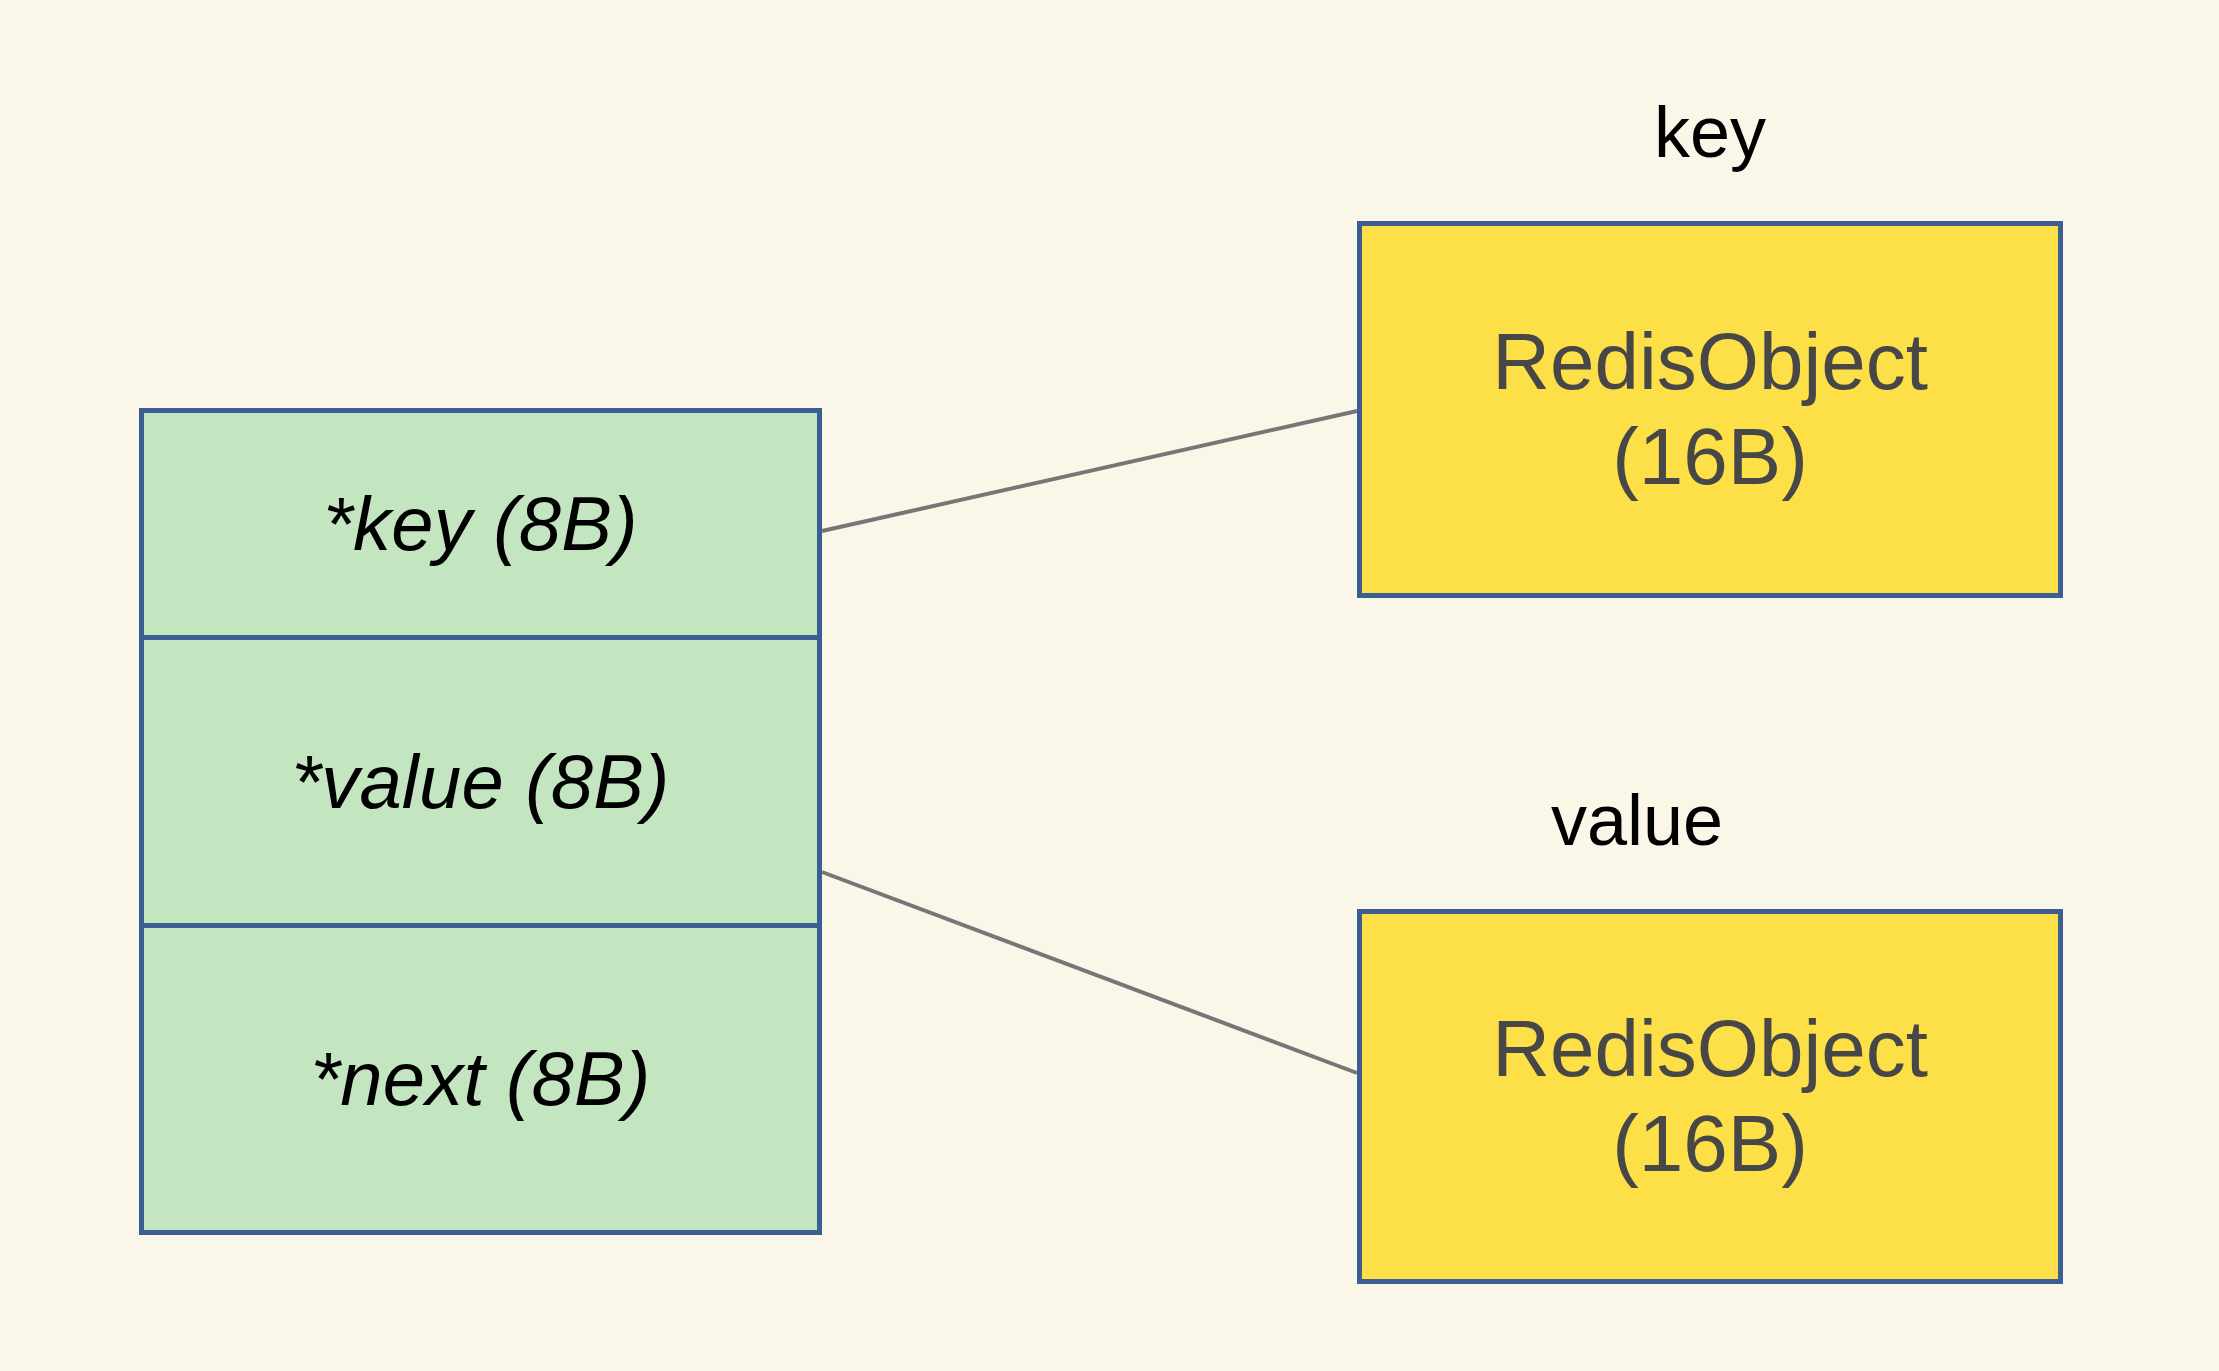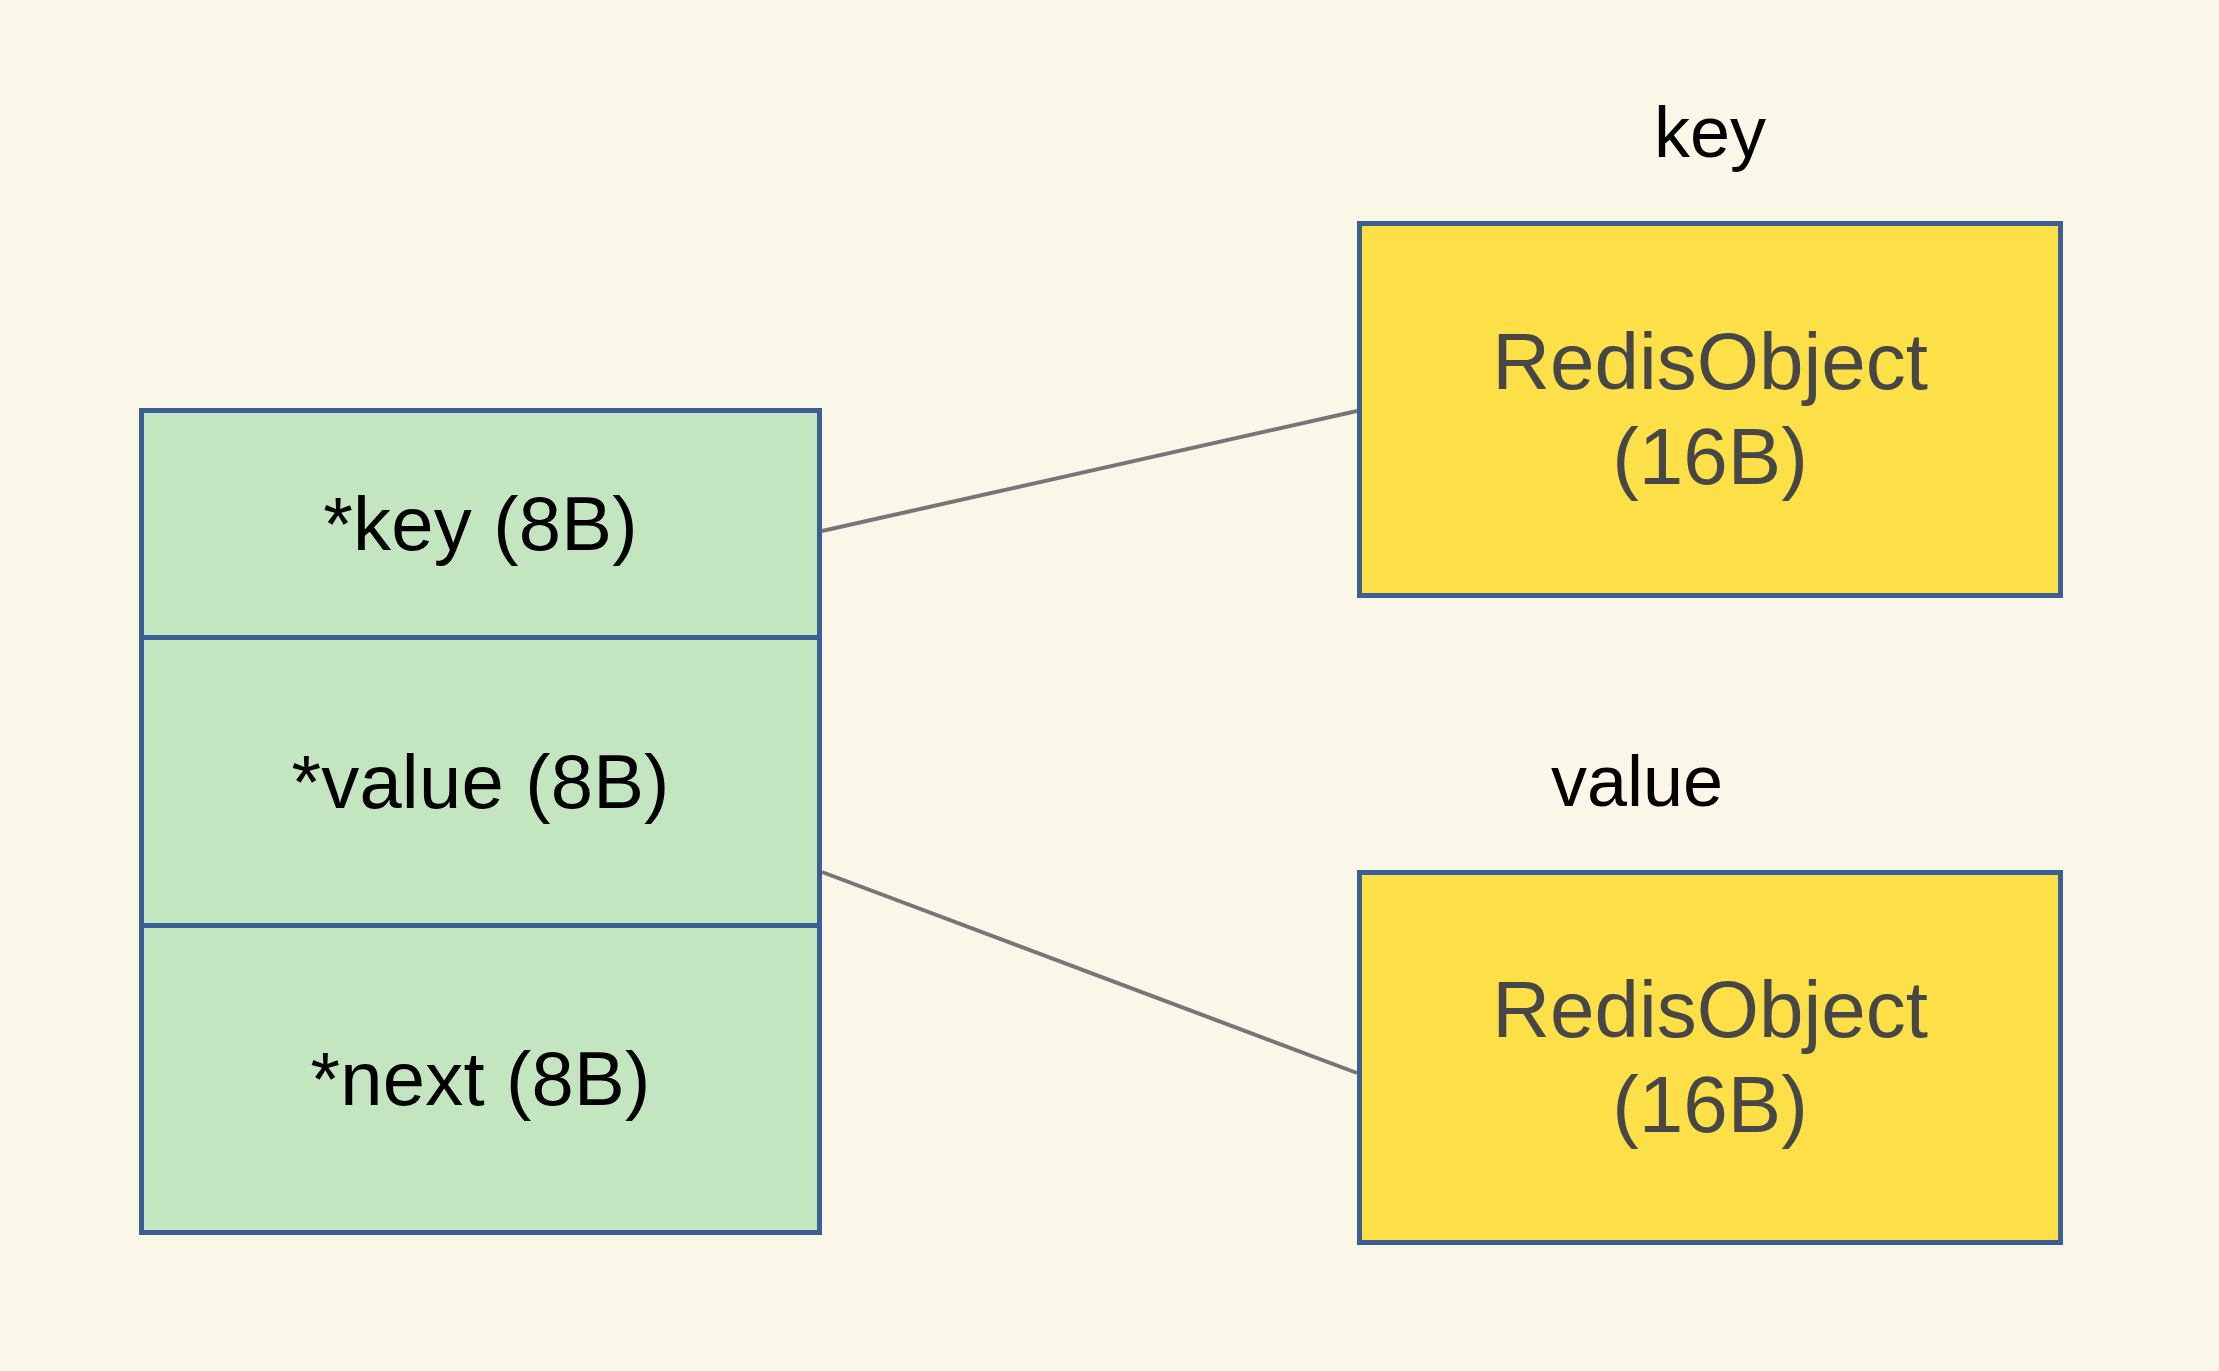--- a/index.html
+++ b/index.html
@@ -41,20 +41,21 @@
   .struct-cell {
     box-sizing: border-box;
     display: flex;
     align-items: center;
     justify-content: center;
     color: #000000;
     font-size: 76px;
     line-height: 1.05;
     letter-spacing: 0.2px;
     white-space: nowrap;
+    font-style: italic;
   }
   .struct-cell.c0 { height: 242px; }
   .struct-cell.c1 {
     height: 318px;
     border-top: 5px solid #3b5f92;
     border-bottom: 5px solid #3b5f92;
   }
   .struct-cell.c2 { height: 329px; }
 
   
@@ -80,21 +81,21 @@
     justify-content: center;
     text-align: center;
     color: #474747;
     font-size: 80px;
     line-height: 1.18;
   }
   #obj-key-group  { left: 1357px; top: 96px;  width: 706px; height: 502px; }
   #obj-key-group .object-label { top: 0; }
   #obj-key-group .object-box   { left: 0; top: 125px; width: 706px; height: 377px; }
 
-  #obj-value-group { left: 1357px; top: 745px; width: 560px; height: 500px; }
+  #obj-value-group { left: 1357px; top: 784px; width: 560px; height: 500px; }
   #obj-value-group .object-label { top: 0; }
   #obj-value-group .object-box   { left: 0; top: 125px; width: 706px; height: 375px; }
 
   .obj-text { display: block; }
 </style>
 </head>
 <body>
 
 <div id="canvas">
 

